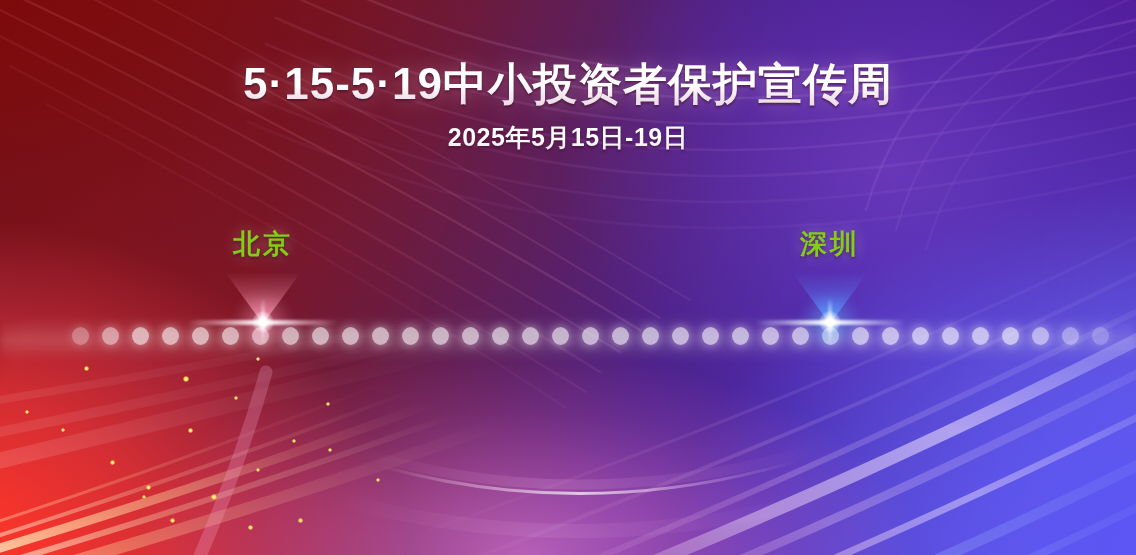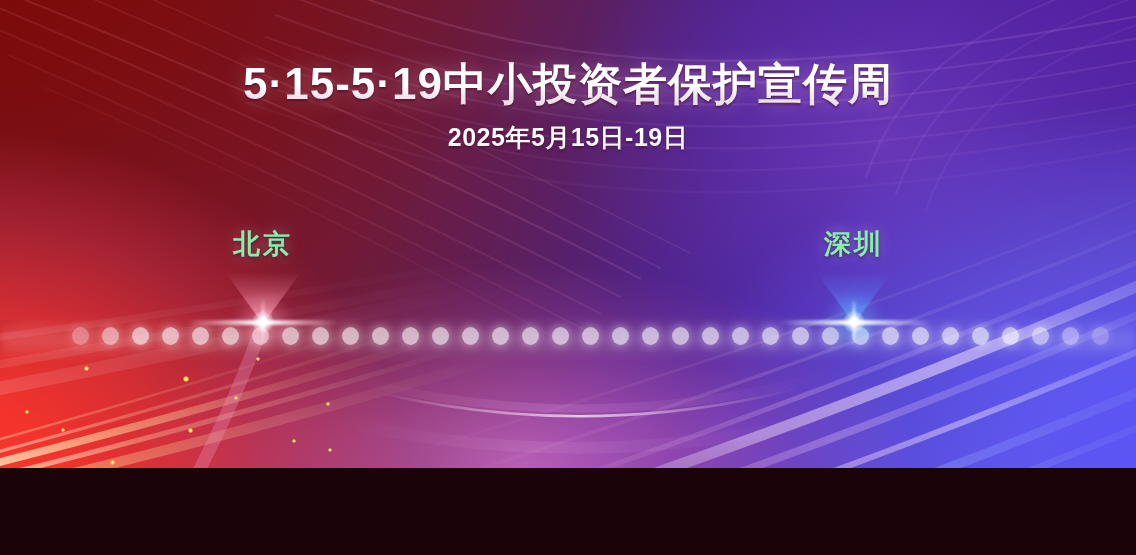--- a/index.html
+++ b/index.html
@@ -8,21 +8,21 @@
     padding: 0;
     background: #1a0409;
   }
   body {
     font-family: "Liberation Sans", "DejaVu Sans", sans-serif;
   }
 
   #banner {
     position: relative;
     width: 1136px;
-    height: 468px;
+    height: 555px;
     overflow: hidden;
     background: #5a1016;
     isolation: isolate;
   }
 
   
   .bg-layer {
     position: absolute;
     inset: 0;
     pointer-events: none;
@@ -205,21 +205,21 @@
     position: absolute;
     top: 228px;
     left: 0;
     width: 100%;
     text-align: center;
     font-family: "Liberation Serif", "DejaVu Serif", serif;
     font-size: 27px;
     line-height: 32px;
     font-weight: 700;
     letter-spacing: 3px;
-    color: #86efac;
+    color: #84cc16;
     text-shadow: 0 2px 4px rgba(40,0,30,0.55), 0 0 14px rgba(255,255,255,0.35);
     pointer-events: auto;
     cursor: pointer;
   }
   
   .city-beam {
     position: absolute;
     left: 50%;
     margin-left: -38px;
     top: 272px;
@@ -509,21 +509,21 @@
       <div class="city" style="left: 263px;">
         <div class="city-beam" style="background: linear-gradient(rgba(242, 143, 166, 0) 0%, rgba(242, 143, 166, 0.3) 38%, rgba(242, 143, 166, 0.72) 78%, rgba(242, 143, 166, 0.95) 100%);"></div>
         <div class="city-star">
           <div class="halo" style="left: -30px; top: -30px; width: 60px; height: 60px; background: radial-gradient(circle, rgba(255, 158, 192, 0.55) 0%, rgba(255, 158, 192, 0.22) 40%, rgba(255, 158, 192, 0) 72%);"></div>
           <div class="hbeam" style="left: -76px; width: 152px; background: linear-gradient(90deg, rgba(255, 217, 230, 0) 0%, rgba(255, 217, 230, 0.55) 26%, rgb(255, 255, 255) 50%, rgba(255, 217, 230, 0.55) 74%, rgba(255, 217, 230, 0) 100%);"></div>
           <div class="vbeam" style="top: -24px; height: 48px; background: linear-gradient(rgba(255, 217, 230, 0) 0%, rgba(255, 217, 230, 0.6) 32%, rgb(255, 255, 255) 50%, rgba(255, 217, 230, 0.6) 68%, rgba(255, 217, 230, 0) 100%);"></div>
           <div class="core"></div>
         </div>
         <div class="city-label">北京</div>
       </div>
-      <div class="city" style="left: 854px; text-decoration: underline;">
+      <div class="city" style="left: 830px; text-decoration: underline;">
         <div class="city-beam" style="background: linear-gradient(rgba(90, 134, 255, 0) 0%, rgba(90, 134, 255, 0.3) 38%, rgba(90, 134, 255, 0.72) 78%, rgba(90, 134, 255, 0.95) 100%);"></div>
         <div class="city-star">
           <div class="halo" style="left: -30px; top: -30px; width: 60px; height: 60px; background: radial-gradient(circle, rgba(95, 196, 255, 0.55) 0%, rgba(95, 196, 255, 0.22) 40%, rgba(95, 196, 255, 0) 72%);"></div>
           <div class="hbeam" style="left: -76px; width: 152px; background: linear-gradient(90deg, rgba(234, 244, 255, 0) 0%, rgba(234, 244, 255, 0.55) 26%, rgb(255, 255, 255) 50%, rgba(234, 244, 255, 0.55) 74%, rgba(234, 244, 255, 0) 100%);"></div>
           <div class="vbeam" style="top: -24px; height: 48px; background: linear-gradient(rgba(234, 244, 255, 0) 0%, rgba(234, 244, 255, 0.6) 32%, rgb(255, 255, 255) 50%, rgba(234, 244, 255, 0.6) 68%, rgba(234, 244, 255, 0) 100%);"></div>
           <div class="core"></div>
         </div>
         <div class="city-label">深圳</div>
       </div>
     </div>

